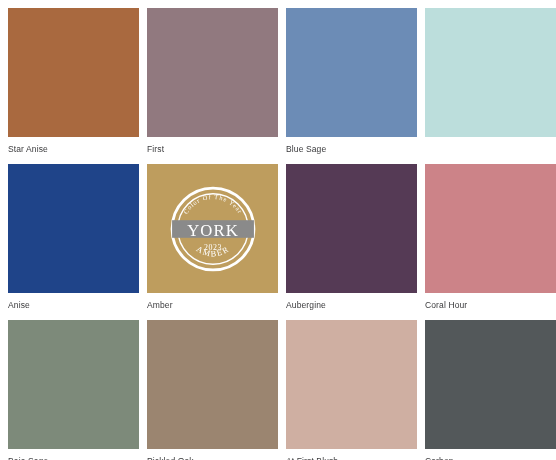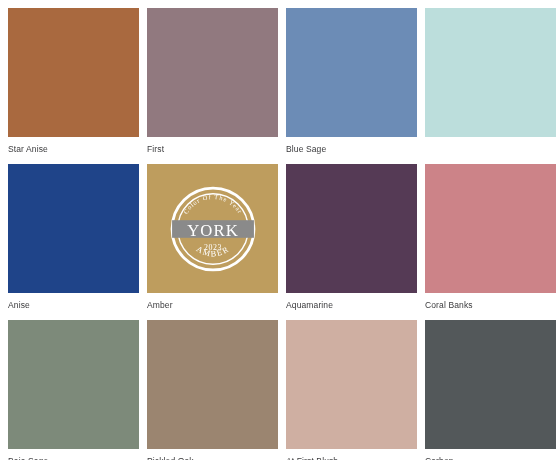--- a/index.html
+++ b/index.html
@@ -107,25 +107,25 @@
             <text font-family="'Liberation Serif', serif" font-size="9.5" fill="#ffffff" letter-spacing="1.6">
               <textPath href="#arcBottom" startOffset="50%" text-anchor="middle">AMBER</textPath>
             </text>
           </svg>
         </div>
       </div>
       <div class="label">Amber</div>
     </div>
     <div class="cell">
       <div class="swatch" style="background-color: rgb(85, 58, 85);"></div>
-      <div class="label">Aquamarine</div>
+      <div class="label">Aubergine</div>
     </div>
     <div class="cell">
       <div class="swatch" style="background-color: rgb(204, 131, 136);"></div>
-      <div class="label">Coral Banks</div>
+      <div class="label">Coral Hour</div>
     </div>
   </div>
 
   <div class="row">
     <div class="cell">
       <div class="swatch" style="background-color: rgb(125, 138, 122);"></div>
       <div class="label">Baja Sage</div>
     </div>
     <div class="cell">
       <div class="swatch" style="background-color: rgb(155, 133, 112);"></div>

